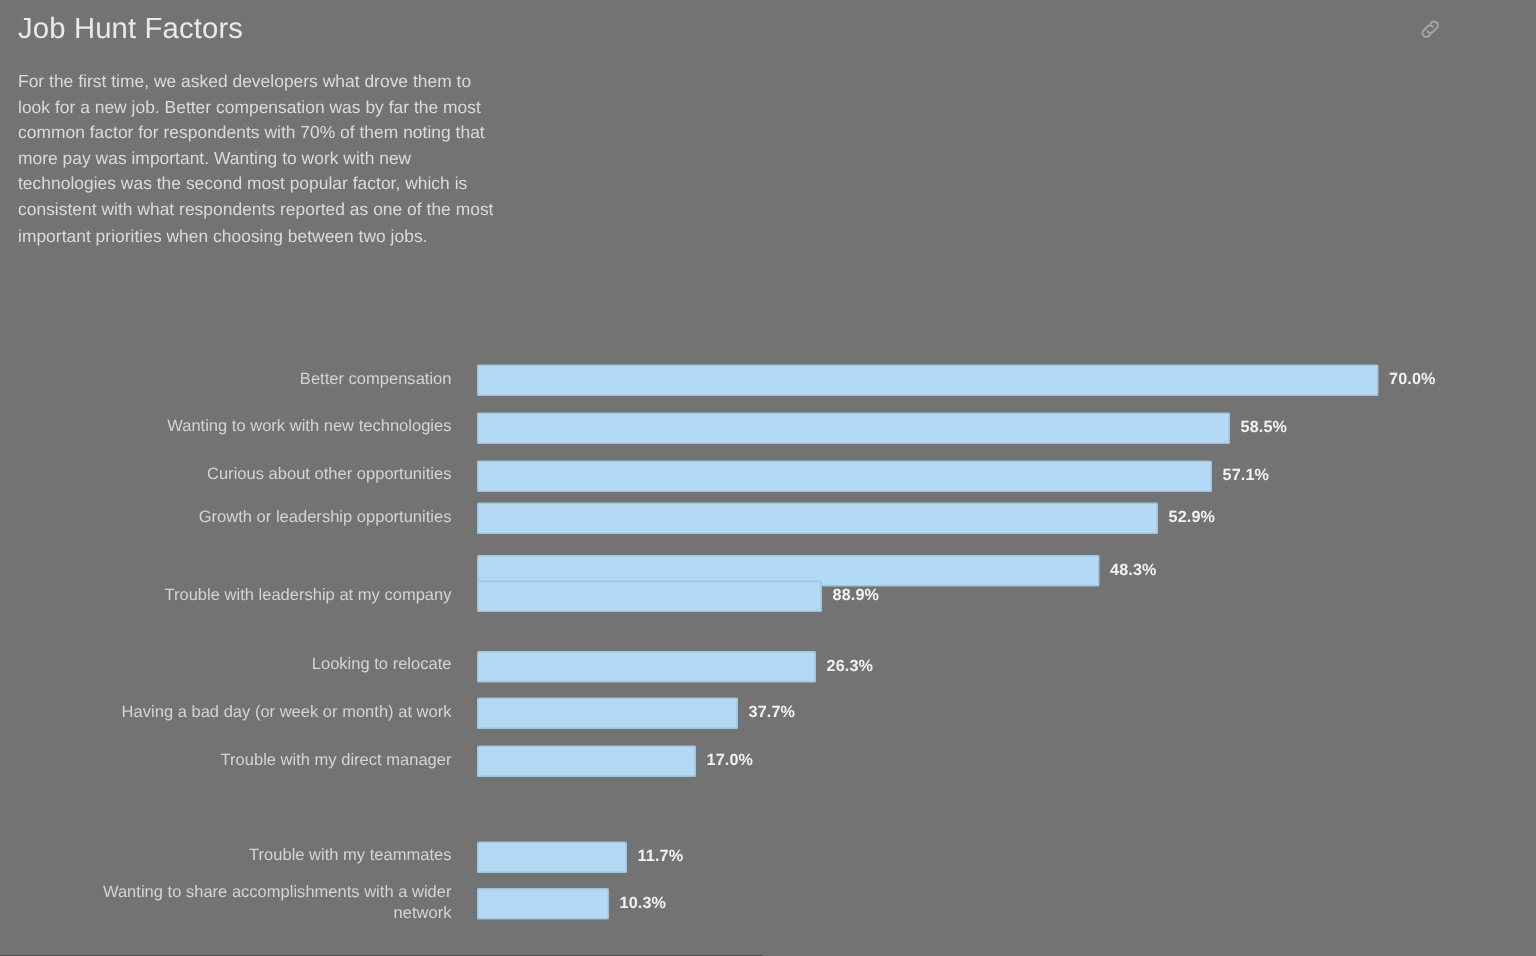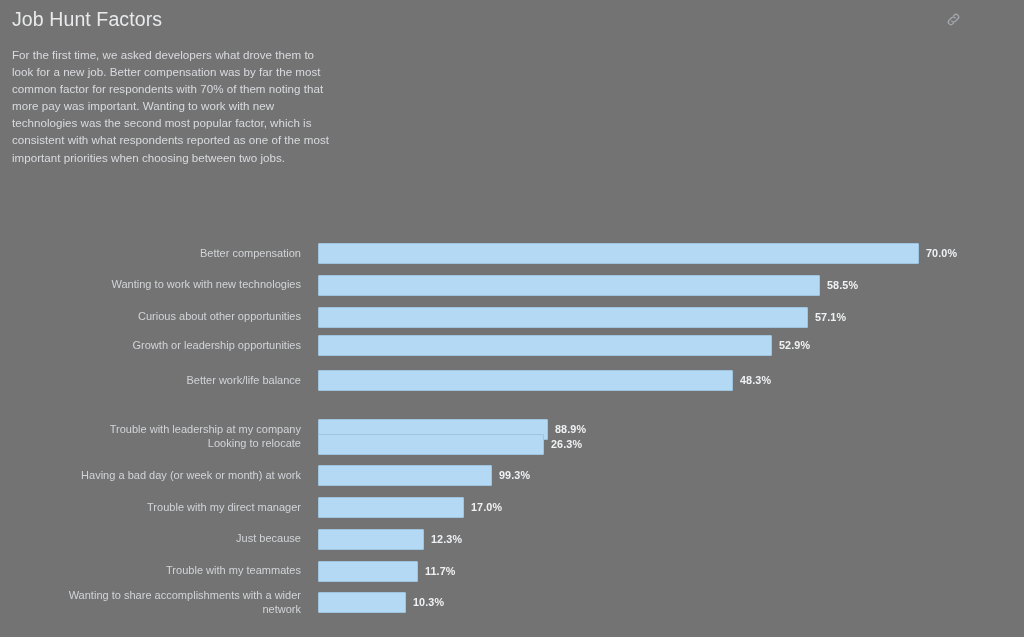--- a/index.html
+++ b/index.html
@@ -142,61 +142,53 @@
         <div class="bar-value" style="left: 815px;">57.1%</div>
       </div>
       <div class="bar-row" style="top: 107px; padding-left: 45px;">
         <div class="bar-label one-line">Growth or leadership opportunities</div>
         <div class="bar-track" style="width: 454px;">
           <div class="bar-fill" style="width: 100%; background: rgb(180, 217, 244); border-color: rgb(159, 196, 221);"></div>
         </div>
         <div class="bar-value" style="left: 779px;">52.9%</div>
       </div>
       <div class="bar-row" style="top: 142px;">
-        <div class="bar-label one-line">Better work/life balance</div>
         <div class="bar-track" style="width: 415px;">
           <div class="bar-fill" style="width: 100%; background: rgb(180, 217, 244); border-color: rgb(159, 196, 221);"></div>
         </div>
         <div class="bar-value" style="left: 740px;">48.3%</div>
       </div>
-      <div class="bar-row" style="top: 191px; padding-left: 12px;">
+      <div class="bar-row" style="top: 159px; padding-left: 12px;">
         <div class="bar-label one-line">Trouble with leadership at my company</div>
         <div class="bar-track" style="width: 230px;">
           <div class="bar-fill" style="width: 100%; background: rgb(180, 217, 244); border-color: rgb(159, 196, 221);"></div>
         </div>
         <div class="bar-value" style="left: 555px;">88.9%</div>
       </div>
       <div class="bar-row" style="top: 205.5px;">
         <div class="bar-label one-line">Looking to relocate</div>
         <div class="bar-track" style="width: 226px;">
           <div class="bar-fill" style="width: 100%; background: rgb(180, 217, 244); border-color: rgb(159, 196, 221);"></div>
         </div>
         <div class="bar-value" style="left: 551px;">26.3%</div>
       </div>
       <div class="bar-row" style="top: 237.25px;">
         <div class="bar-label one-line">Having a bad day (or week or month) at work</div>
         <div class="bar-track" style="width: 174px;">
           <div class="bar-fill" style="width: 100%; background: rgb(180, 217, 244); border-color: rgb(159, 196, 221);"></div>
         </div>
-        <div class="bar-value" style="left: 499px;">99.3%</div>
+        <div class="bar-value" style="left: 499px;">37.7%</div>
       </div>
       <div class="bar-row" style="top: 269px;">
         <div class="bar-label one-line">Trouble with my direct manager</div>
         <div class="bar-track" style="width: 146px;">
           <div class="bar-fill" style="width: 100%; background: rgb(180, 217, 244); border-color: rgb(159, 196, 221);"></div>
         </div>
         <div class="bar-value" style="left: 471px;">17.0%</div>
       </div>
-      <div class="bar-row" style="top: 300.75px;">
-        <div class="bar-label one-line">Just because</div>
-        <div class="bar-track" style="width: 106px;">
-          <div class="bar-fill" style="width: 100%; background: rgb(180, 217, 244); border-color: rgb(159, 196, 221);"></div>
-        </div>
-        <div class="bar-value" style="left: 431px;">12.3%</div>
-      </div>
       <div class="bar-row" style="top: 332.5px;">
         <div class="bar-label one-line">Trouble with my teammates</div>
         <div class="bar-track" style="width: 100px;">
           <div class="bar-fill" style="width: 100%; background: rgb(180, 217, 244); border-color: rgb(159, 196, 221);"></div>
         </div>
         <div class="bar-value" style="left: 425px;">11.7%</div>
       </div>
       <div class="bar-row" style="top: 364.25px;">
         <div class="bar-label two-line">Wanting to share accomplishments with a wider network</div>
         <div class="bar-track" style="width: 88px;">

